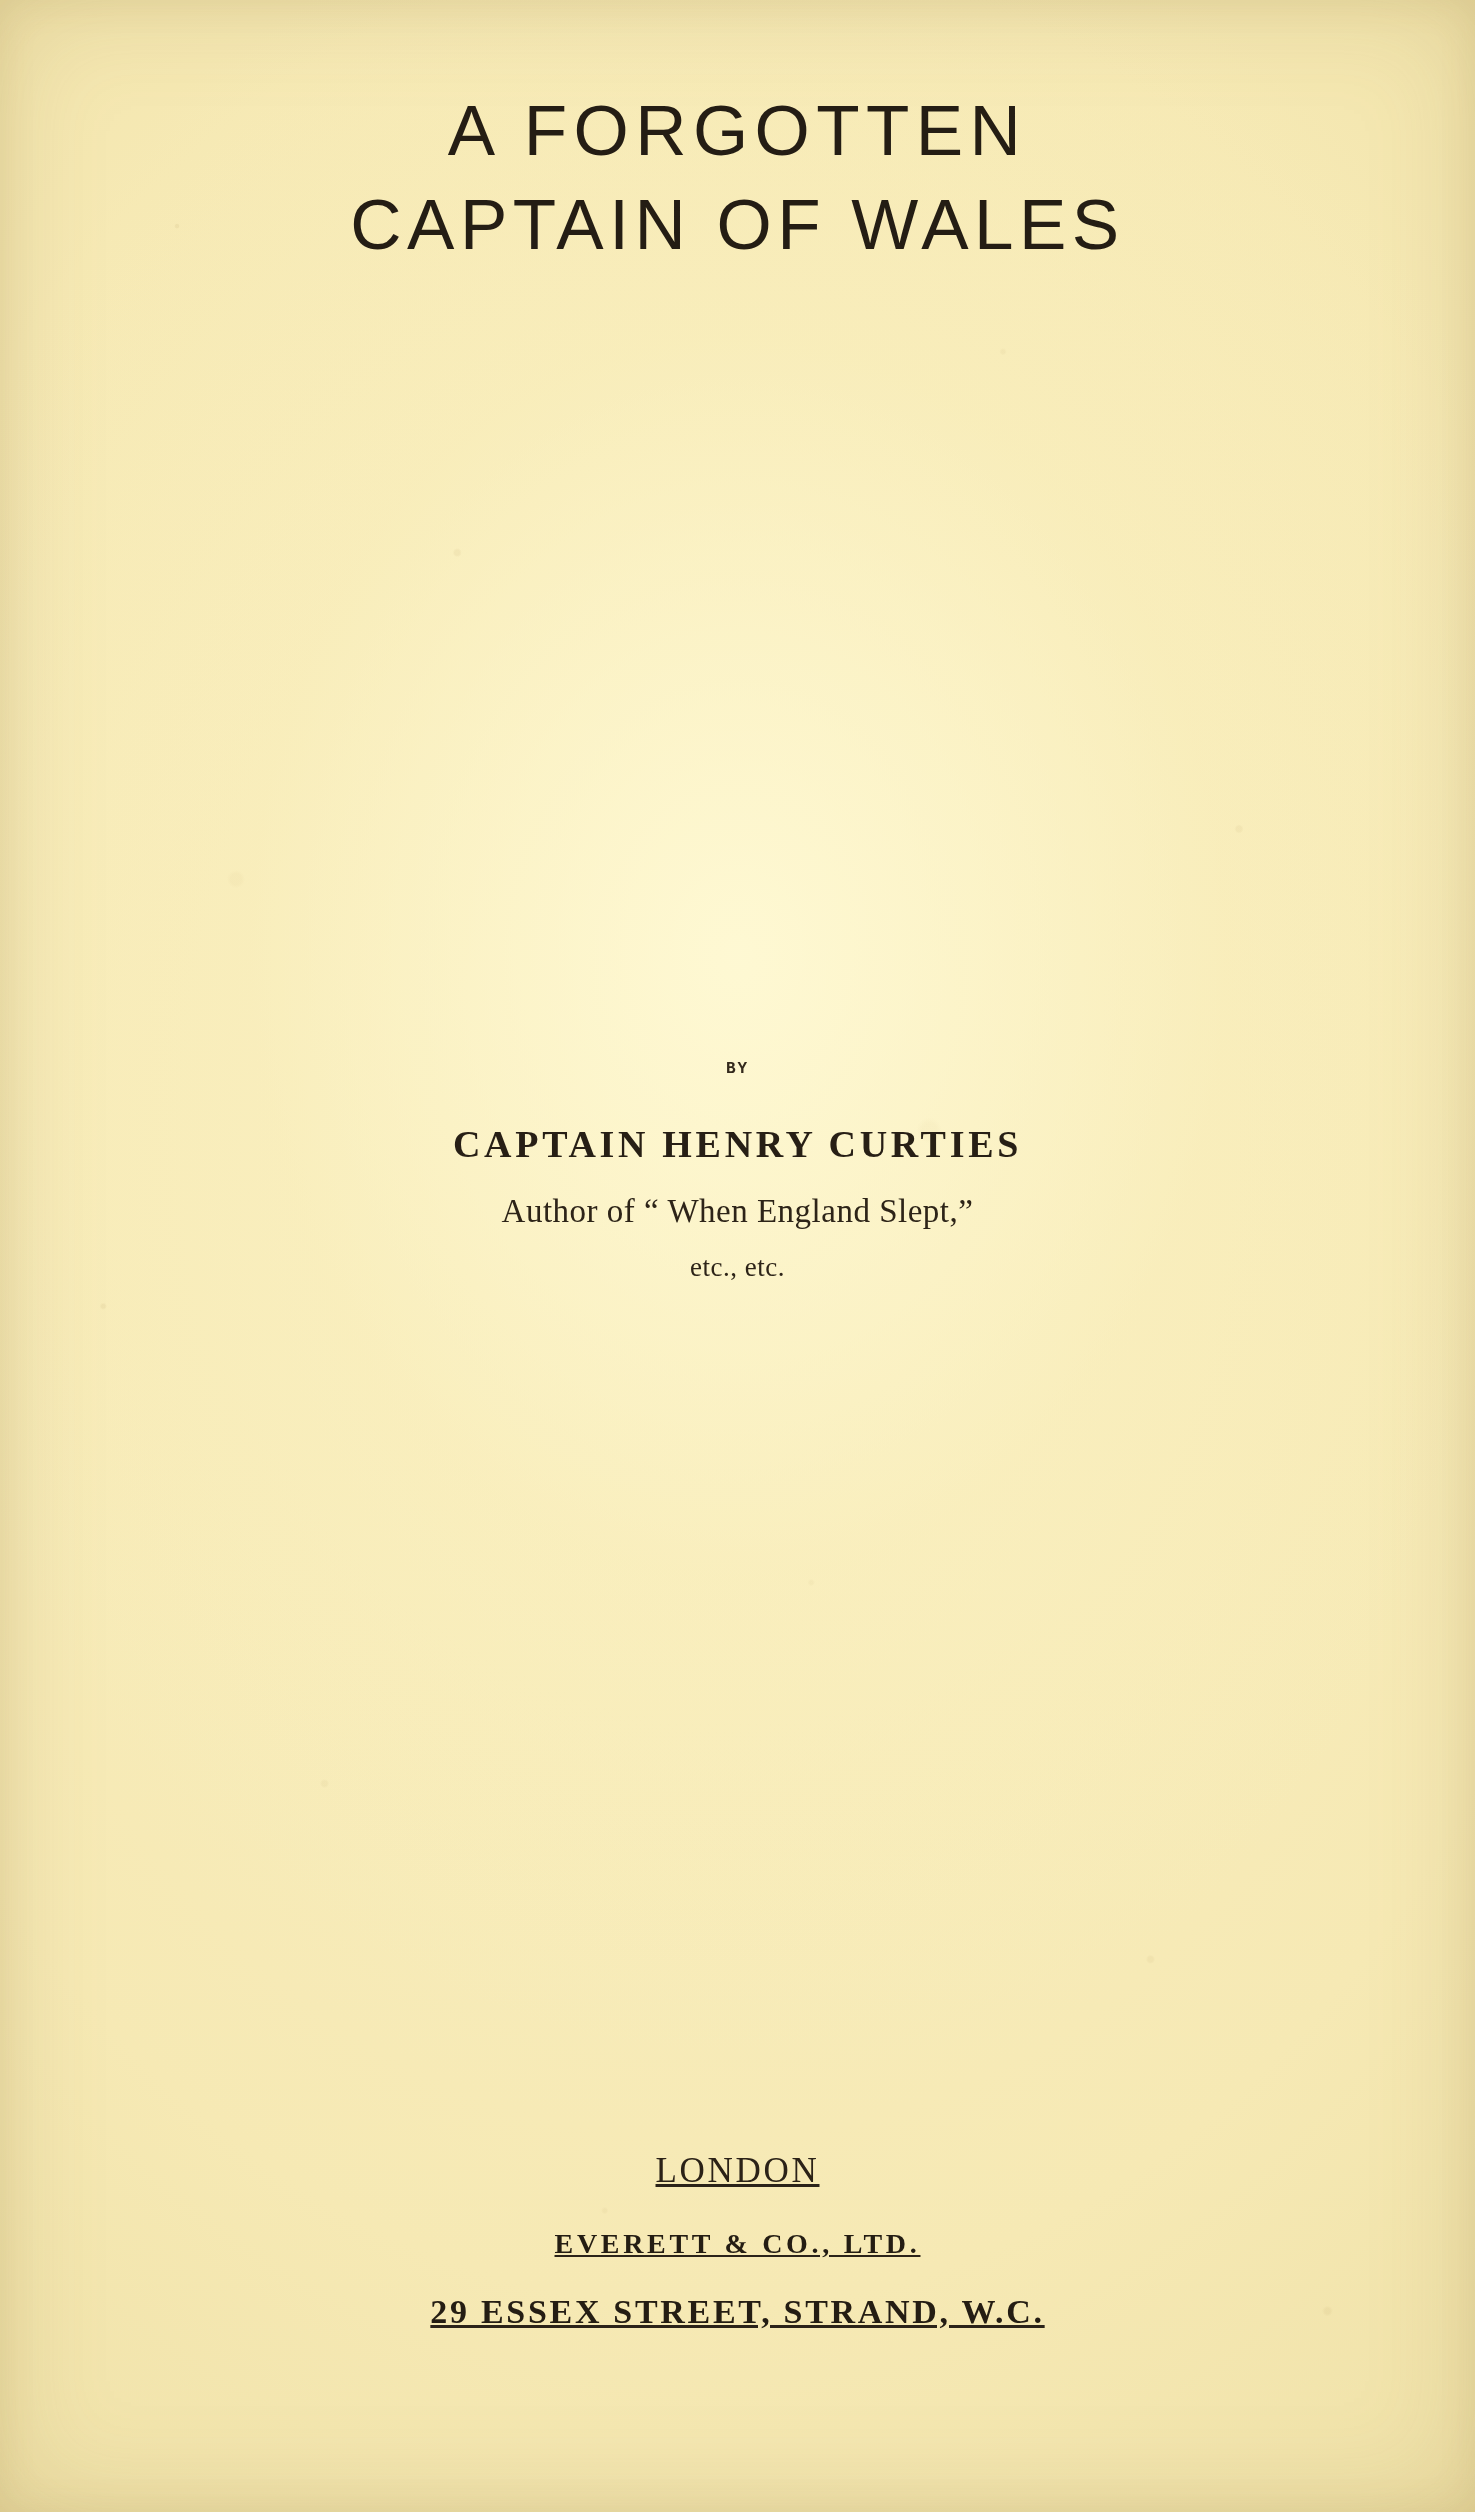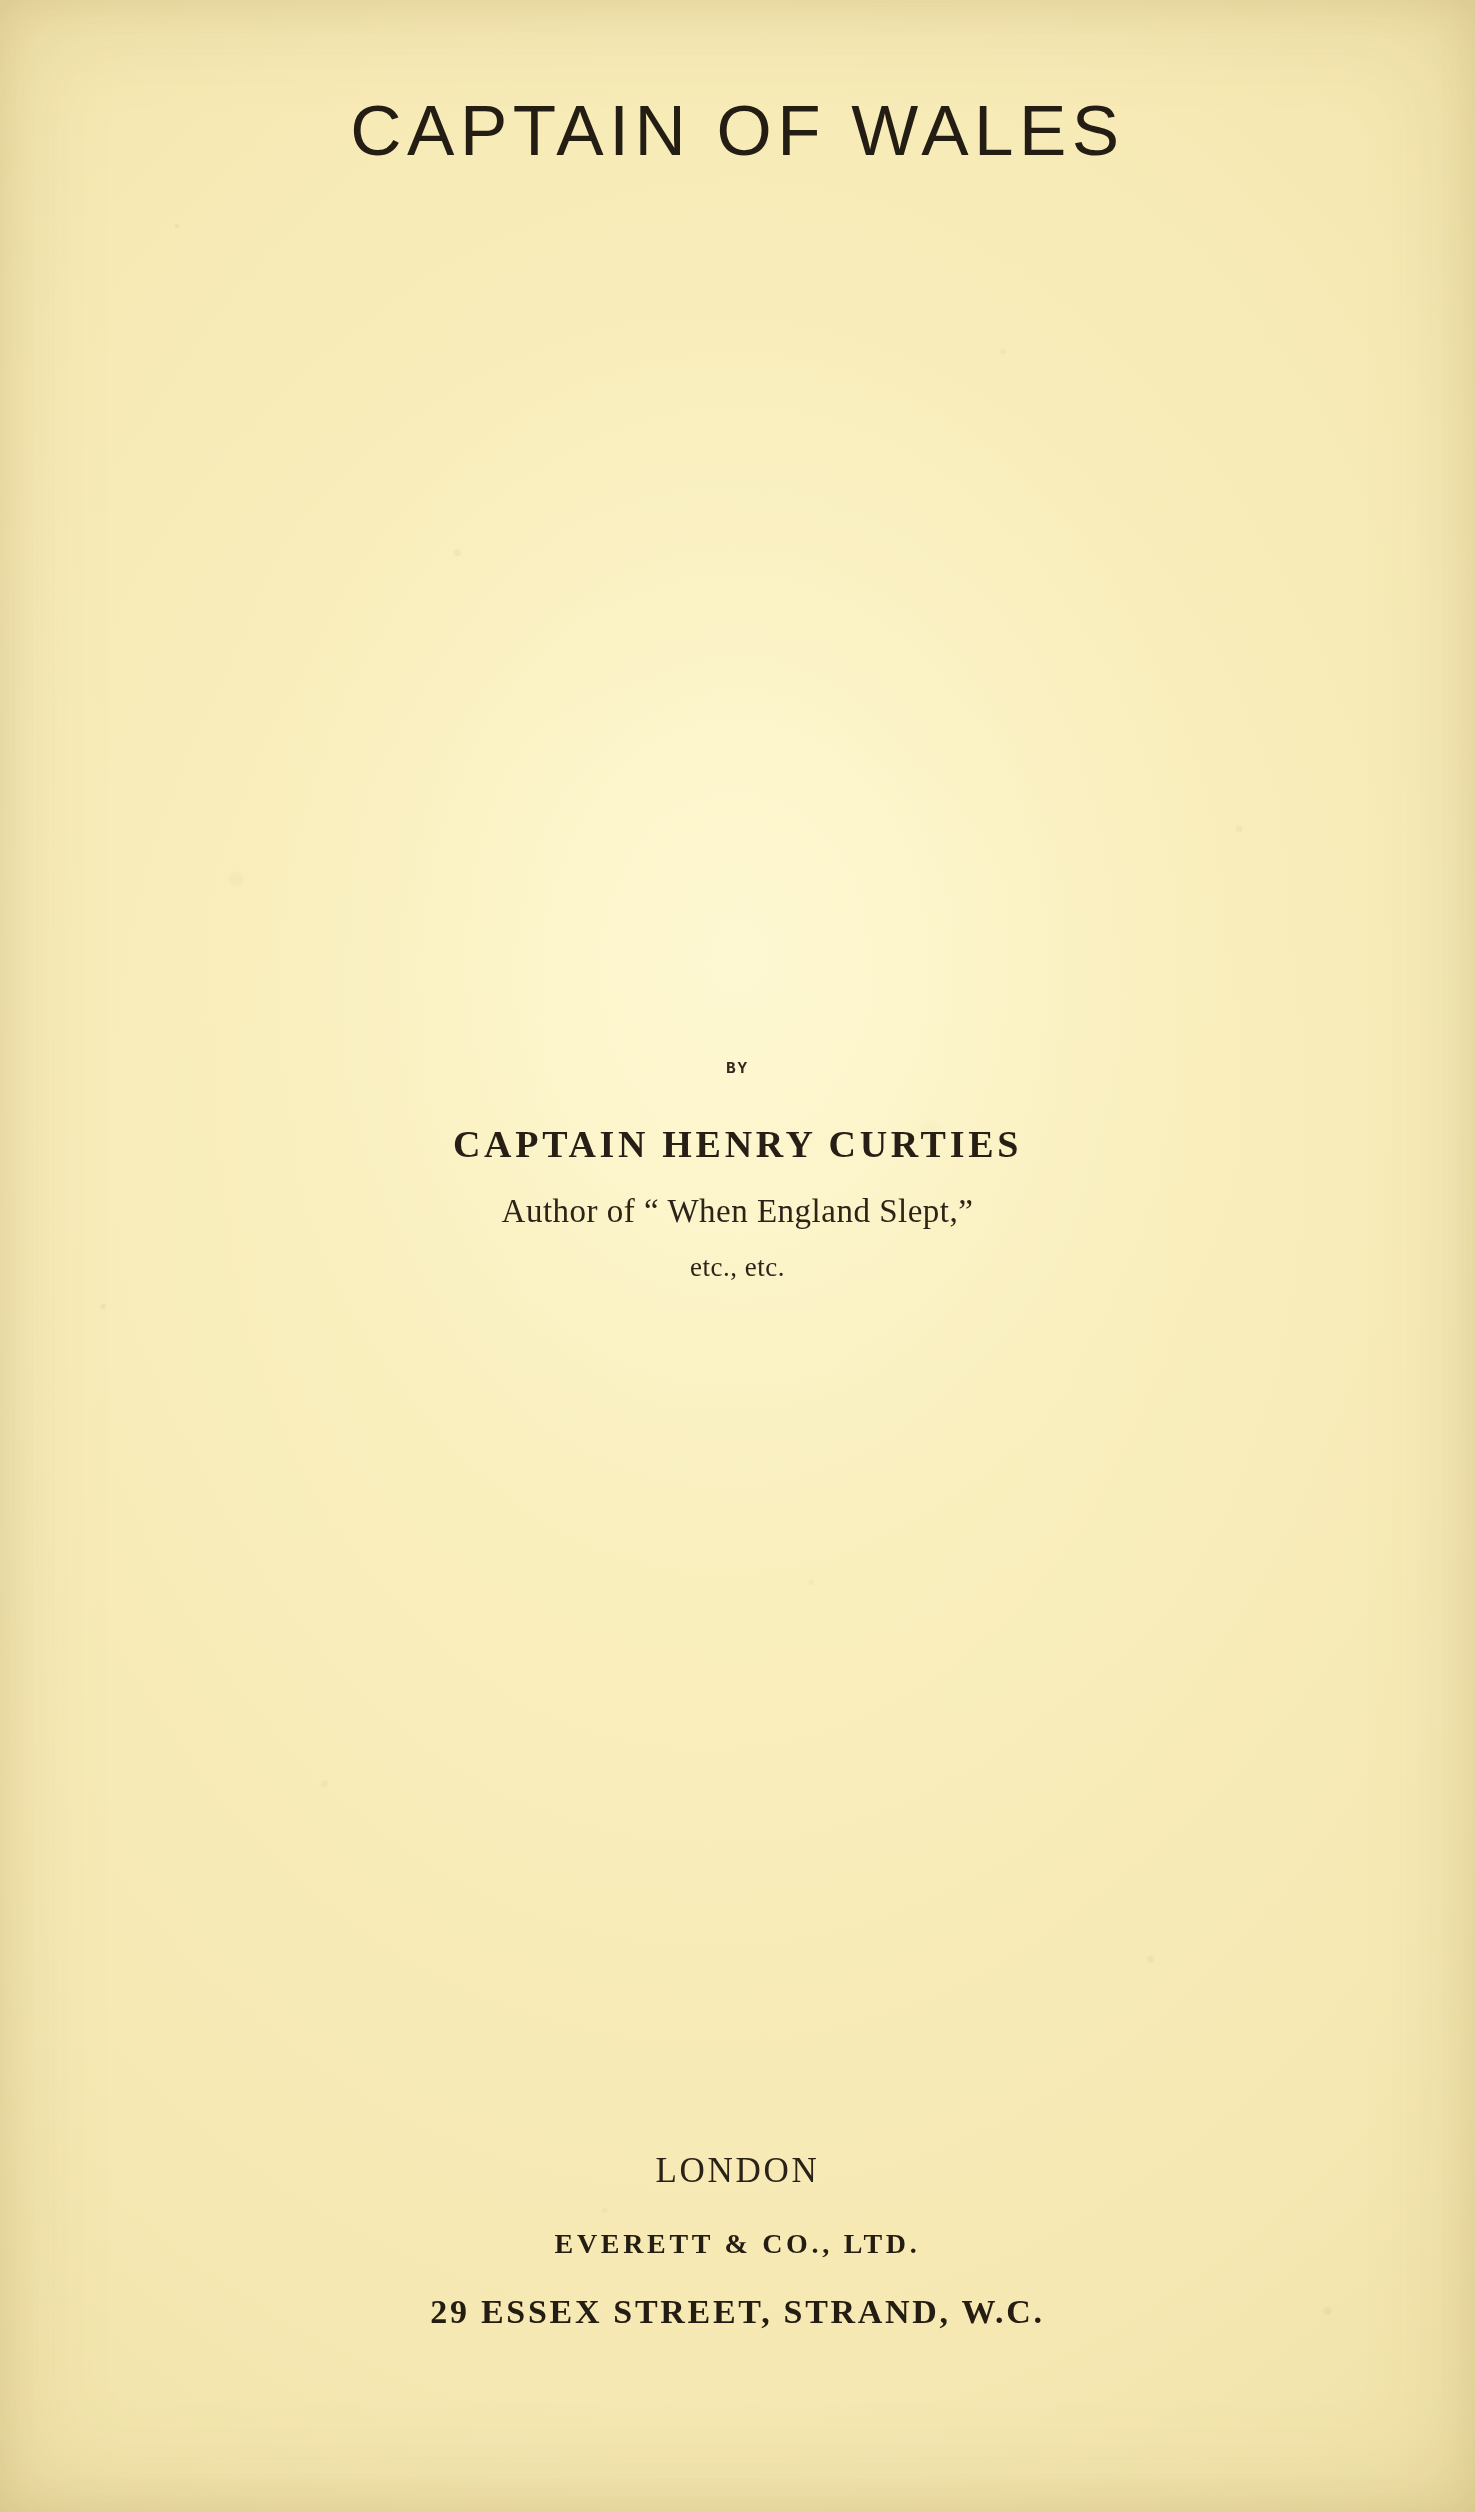--- a/index.html
+++ b/index.html
@@ -124,20 +124,21 @@
     color: #2d2418;
   }
 
   
   .imprint-block {
     position: absolute;
     top: 2151px;
     left: 0;
     width: 100%;
     text-align: center;
+    text-decoration: underline;
   }
   .imprint-city {
     font-family: "Liberation Serif", serif;
     font-weight: 400;
     font-size: 35px;
     letter-spacing: 2.7px;
     color: #2b2217;
   }
   .imprint-publisher {
     margin-top: 37px;
@@ -156,20 +157,21 @@
     color: #241d13;
   }
 </style>
 </head>
 <body>
 
 <div class="page">
   <div class="content">
 
     <div class="title-block">
+      <div class="title-line line1">A FORGOTTEN</div>
       <div class="title-line line2">CAPTAIN OF WALES</div>
     </div>
 
     <div class="author-block">
       <div class="byline">BY</div>
       <div class="author-name">CAPTAIN HENRY CURTIES</div>
       <div class="author-works">Author of “ When England Slept,”</div>
       <div class="author-etc">etc., etc.</div>
     </div>
 

